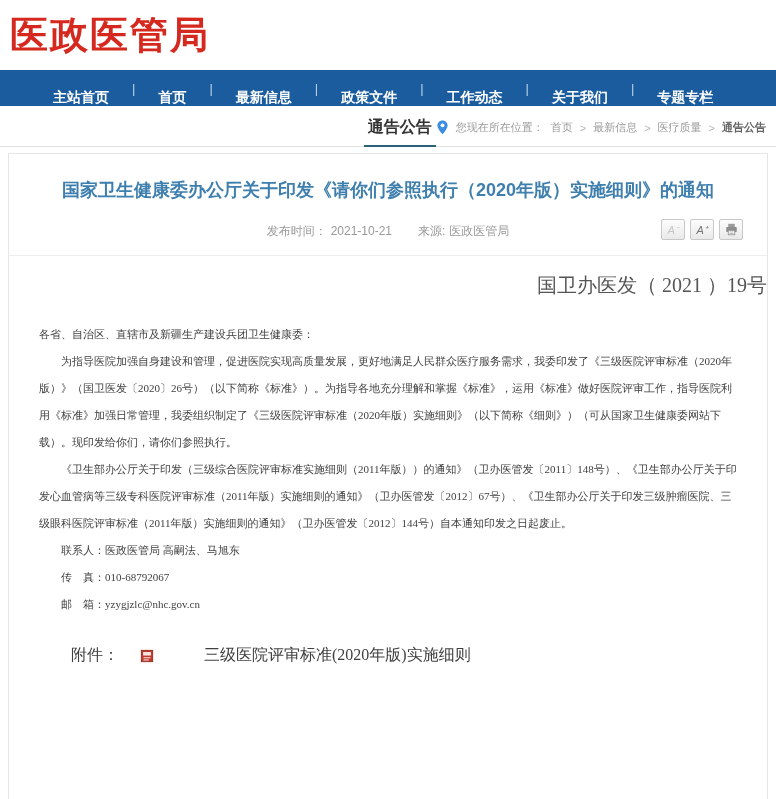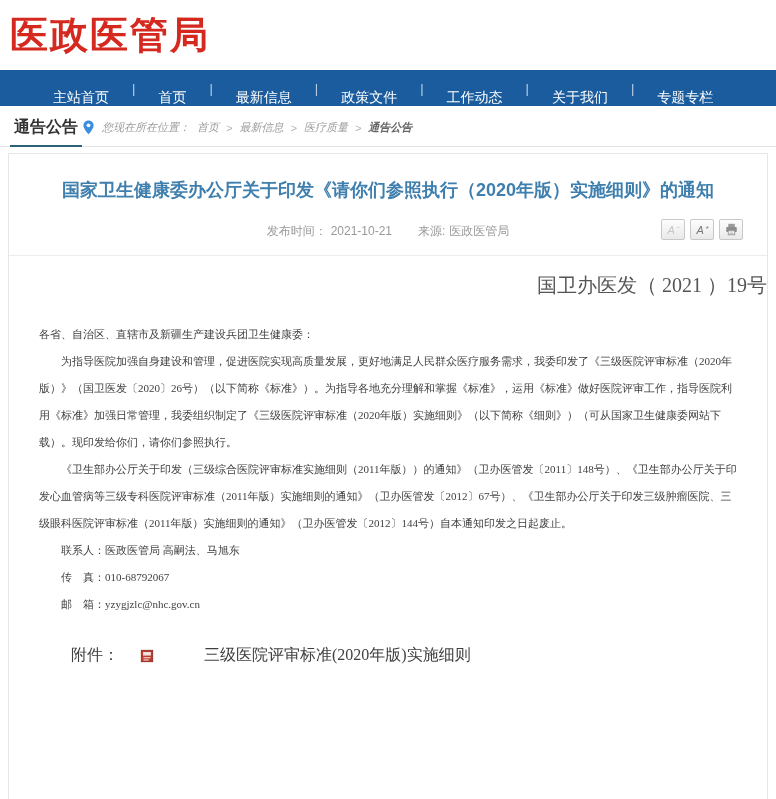--- a/index.html
+++ b/index.html
@@ -6,28 +6,28 @@
     font-family:"Liberation Sans","DejaVu Sans",sans-serif;}
   :root{
     --brand-red:#d5281e; --nav-blue:#1a5c9e; --title-blue:#3f7fae;
     --section-underline:#2a6277; --pin-blue:#3b8de0; --attachment-red:#b5372a;
   }
   
   .site-header{height:70px;background:#fff;display:flex;align-items:center;}
   .logo{font-size:38px;font-weight:bold;color:var(--brand-red);padding-left:10px;letter-spacing:2px;}
   
   .main-nav{height:36px;background:var(--nav-blue);display:flex;align-items:center;padding-left:30px;}
-  .nav-item{color:#fff;font-size:14px;font-weight:normal;text-decoration:none;padding:0 23px;cursor:pointer;white-space:nowrap;margin-top:20px;}
+  .nav-item{color:#fff;font-size:14px;font-weight:bold;text-decoration:none;padding:0 23px;cursor:pointer;white-space:nowrap;margin-top:20px;}
   .nav-sep{color:#bcd2e8;font-size:13px;}
   
-  .crumb-row{display:flex;justify-content:flex-start;align-items:flex-end;
+  .crumb-row{display:flex;justify-content:flex-end;align-items:flex-end;
     border-bottom:1px solid #e3e3e3;padding:0 10px;height:40px;}
   .section-title{font-size:16px;font-weight:bold;color:#333;padding:8px 4px 7px;
     border-bottom:2px solid var(--section-underline);margin-bottom:-1px;}
-  .crumbs{display:flex;align-items:center;gap:7px;font-size:11px;color:#9a9a9a;padding-bottom:11px;font-style:italic;}
+  .crumbs{display:flex;align-items:center;gap:7px;font-size:11px;color:#9a9a9a;padding-bottom:11px;}
   .pin{width:13px;height:15px;flex:0 0 auto;}
   .crumb-link{color:#9a9a9a;text-decoration:none;cursor:pointer;}
   .crumb-link.current{color:#666;font-weight:bold;}
   .crumb-sep{color:#b5b5b5;}
   
   .content-box{margin:6px 8px 0;border:1px solid #e6e6e6;background:#fff;min-height:650px;padding-bottom:30px;}
   .article-title{margin:24px 40px 0;text-align:center;font-size:18px;font-weight:600;
     color:var(--title-blue);line-height:1.4;}
   .meta-row{position:relative;margin-top:16px;height:24px;}
   .meta-center{text-align:center;font-size:12px;color:#999;line-height:24px;}

